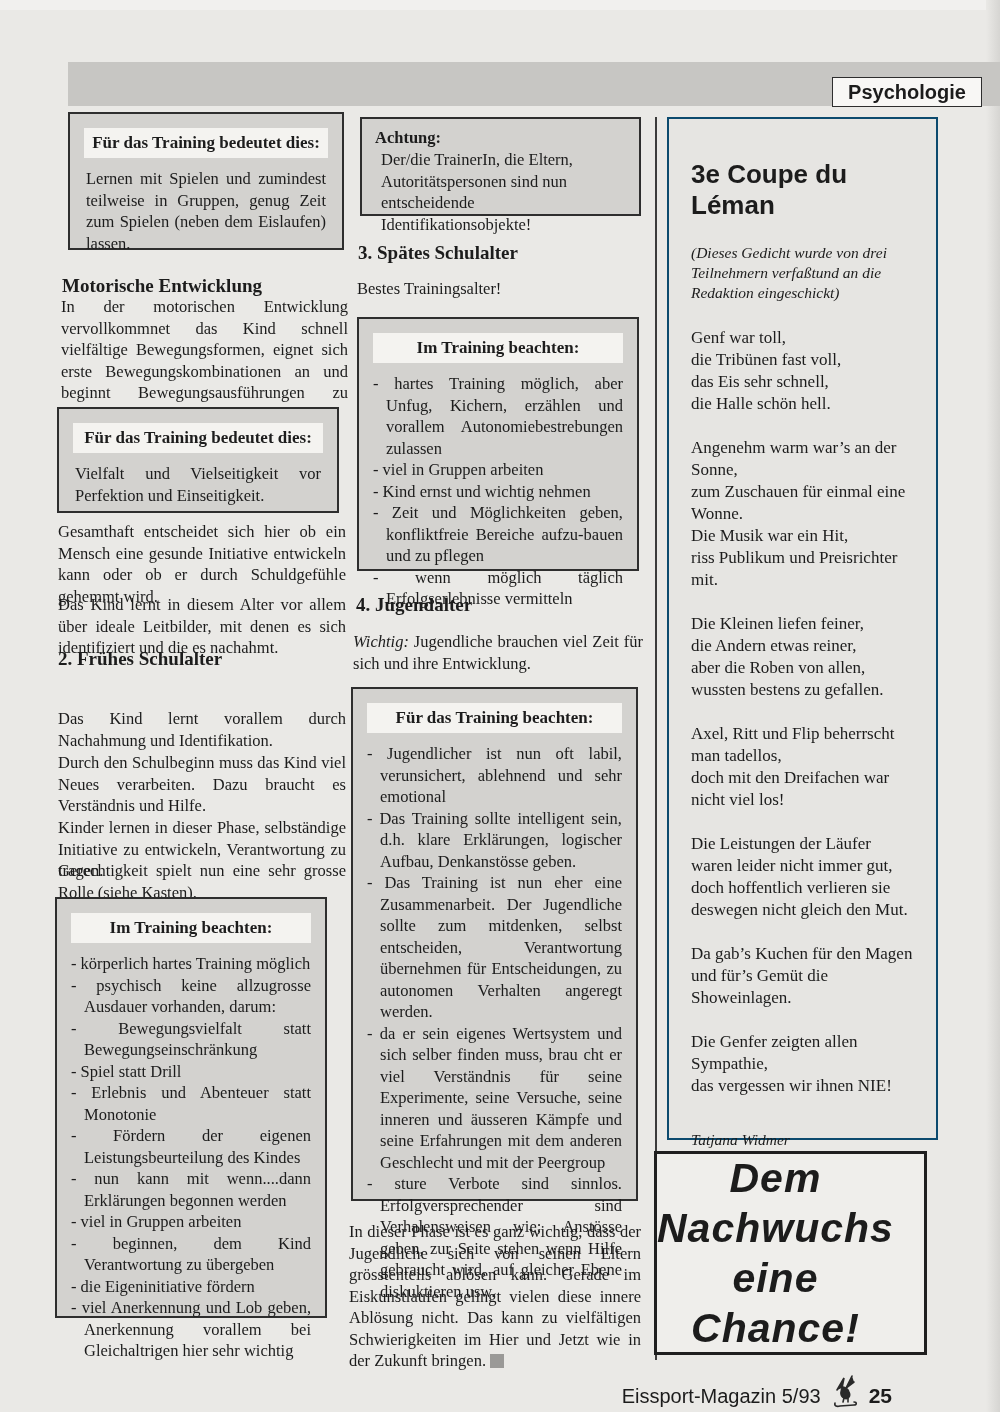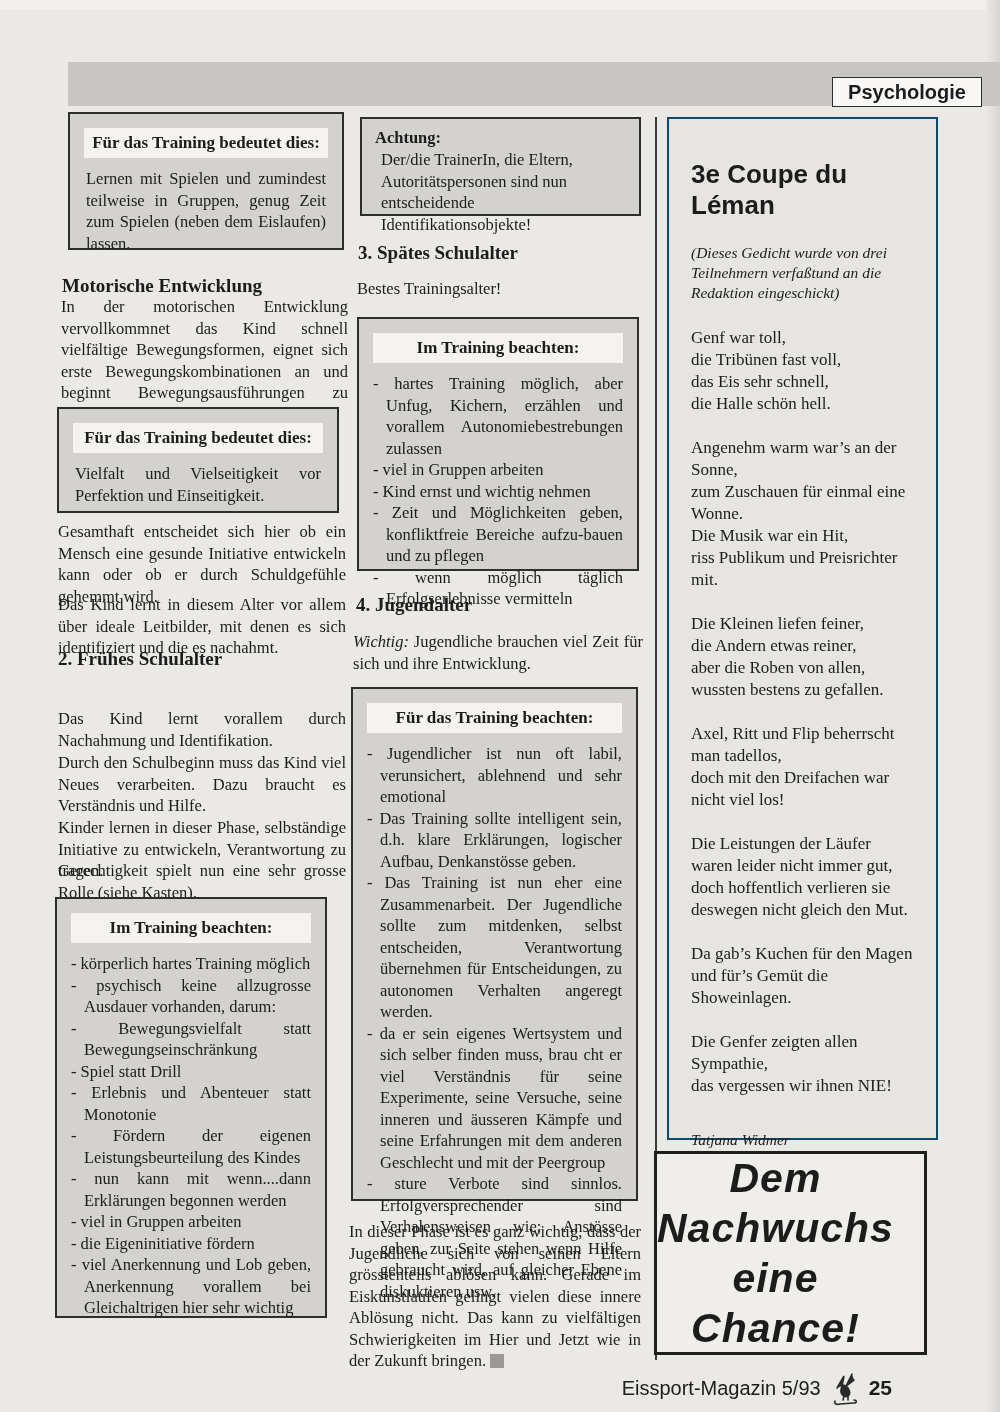--- a/index.html
+++ b/index.html
@@ -67,21 +67,21 @@
     display:flex;align-items:center;text-align:center;
   }
   .adtext{
     white-space:pre-line;font-family:"Liberation Sans",sans-serif;
     font-weight:bold;font-style:italic;font-size:41px;line-height:50px;letter-spacing:1px;
   }
 
   
   .footer{
     position:absolute;left:600px;top:1368px;width:350px;height:40px;
-    display:flex;align-items:center;justify-content:flex-end;gap:9px;
+    display:flex;align-items:flex-end;justify-content:flex-end;gap:9px;
     font-family:"Liberation Sans",sans-serif;font-size:20px;
   }
   .page-num{font-weight:bold;font-size:21px;margin-right:58px;}
   .logo{width:30px;height:36px;flex:none;}
 
   .endmark{
     display:inline-block;width:14px;height:14px;background:#9a9997;
     vertical-align:-2px;margin-left:4px;
   }
 </style>
@@ -122,20 +122,21 @@
     <div class="graybox-title">Im Training beachten:</div>
     <div class="boxlist">
       <div class="li">- körperlich hartes Training möglich</div>
       <div class="li">- psychisch keine allzugrosse Ausdauer vorhanden, darum:</div>
       <div class="li">- Bewegungsvielfalt statt Bewegungseinschränkung</div>
       <div class="li">- Spiel statt Drill</div>
       <div class="li">- Erlebnis und Abenteuer statt Monotonie</div>
       <div class="li">- Fördern der eigenen Leistungsbeurteilung des Kindes</div>
       <div class="li">- nun kann mit wenn....dann Erklärungen begonnen werden</div>
       <div class="li">- viel in Gruppen arbeiten</div>
+      <div class="li">- beginnen, dem Kind Verantwortung zu übergeben</div>
       <div class="li">- die Eigeninitiative fördern</div>
       <div class="li">- viel Anerkennung und Lob geben, Anerkennung vorallem bei Gleichaltrigen hier sehr wichtig</div>
     </div>
   </div>
 
   <div class="graybox" style="left:360px;top:117px;width:281px;height:99px;padding-top:9px;">
     <div class="achtung-title">Achtung:</div>
     <div class="achtung-body">Der/die TrainerIn, die Eltern, Autoritätspersonen sind nun entscheidende Identifikationsobjekte!</div>
   </div>
 

